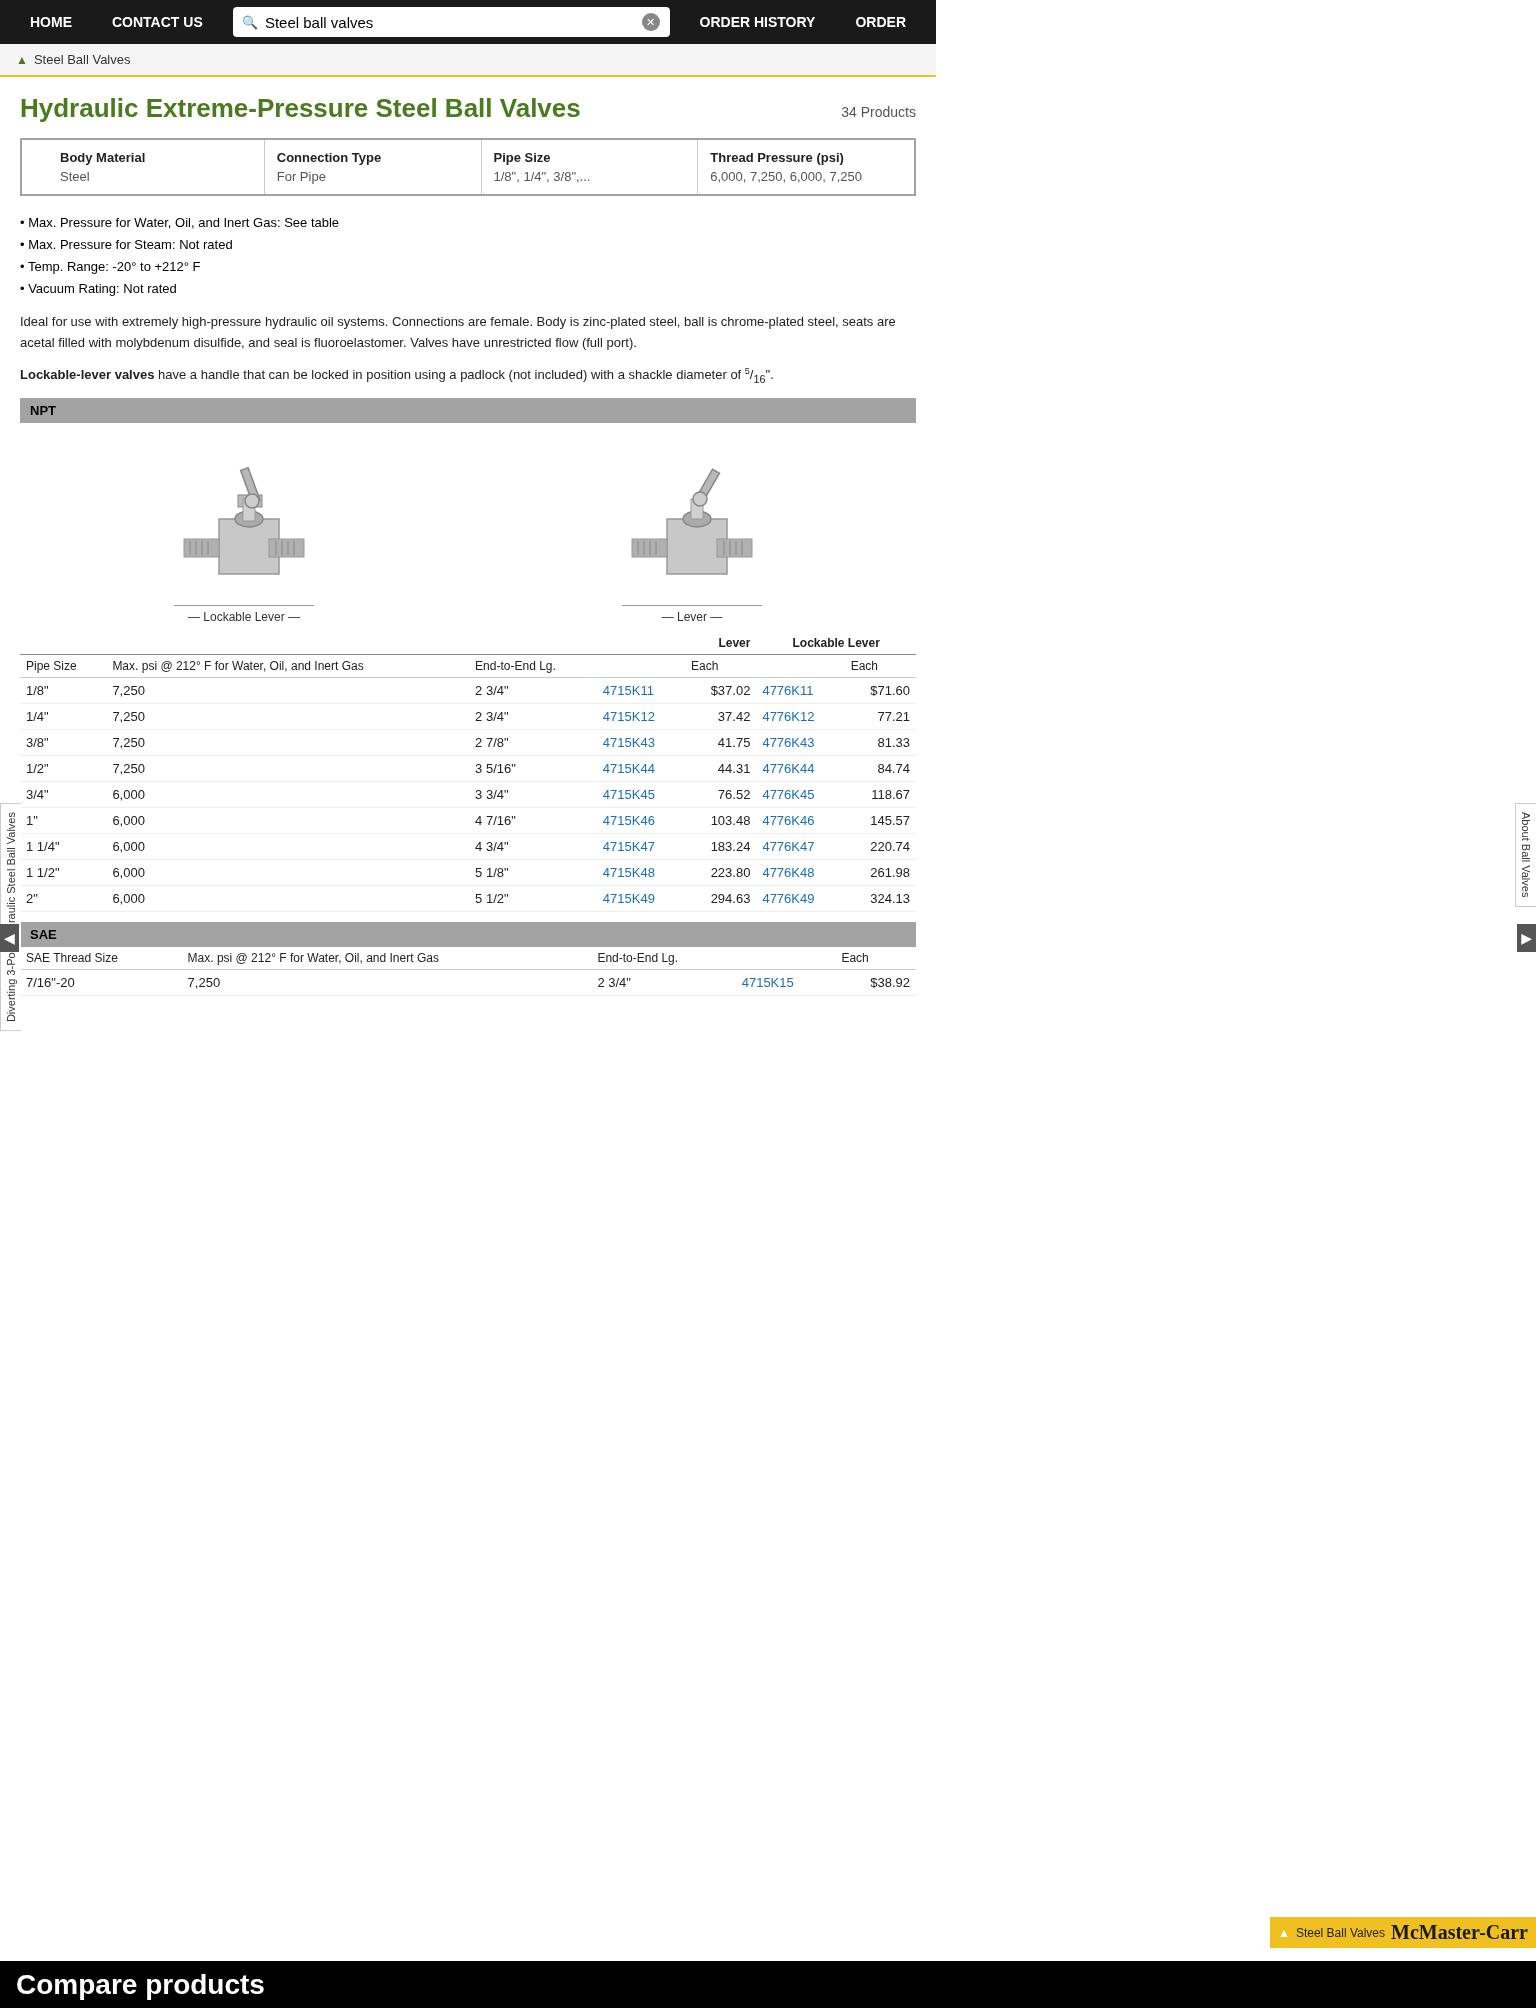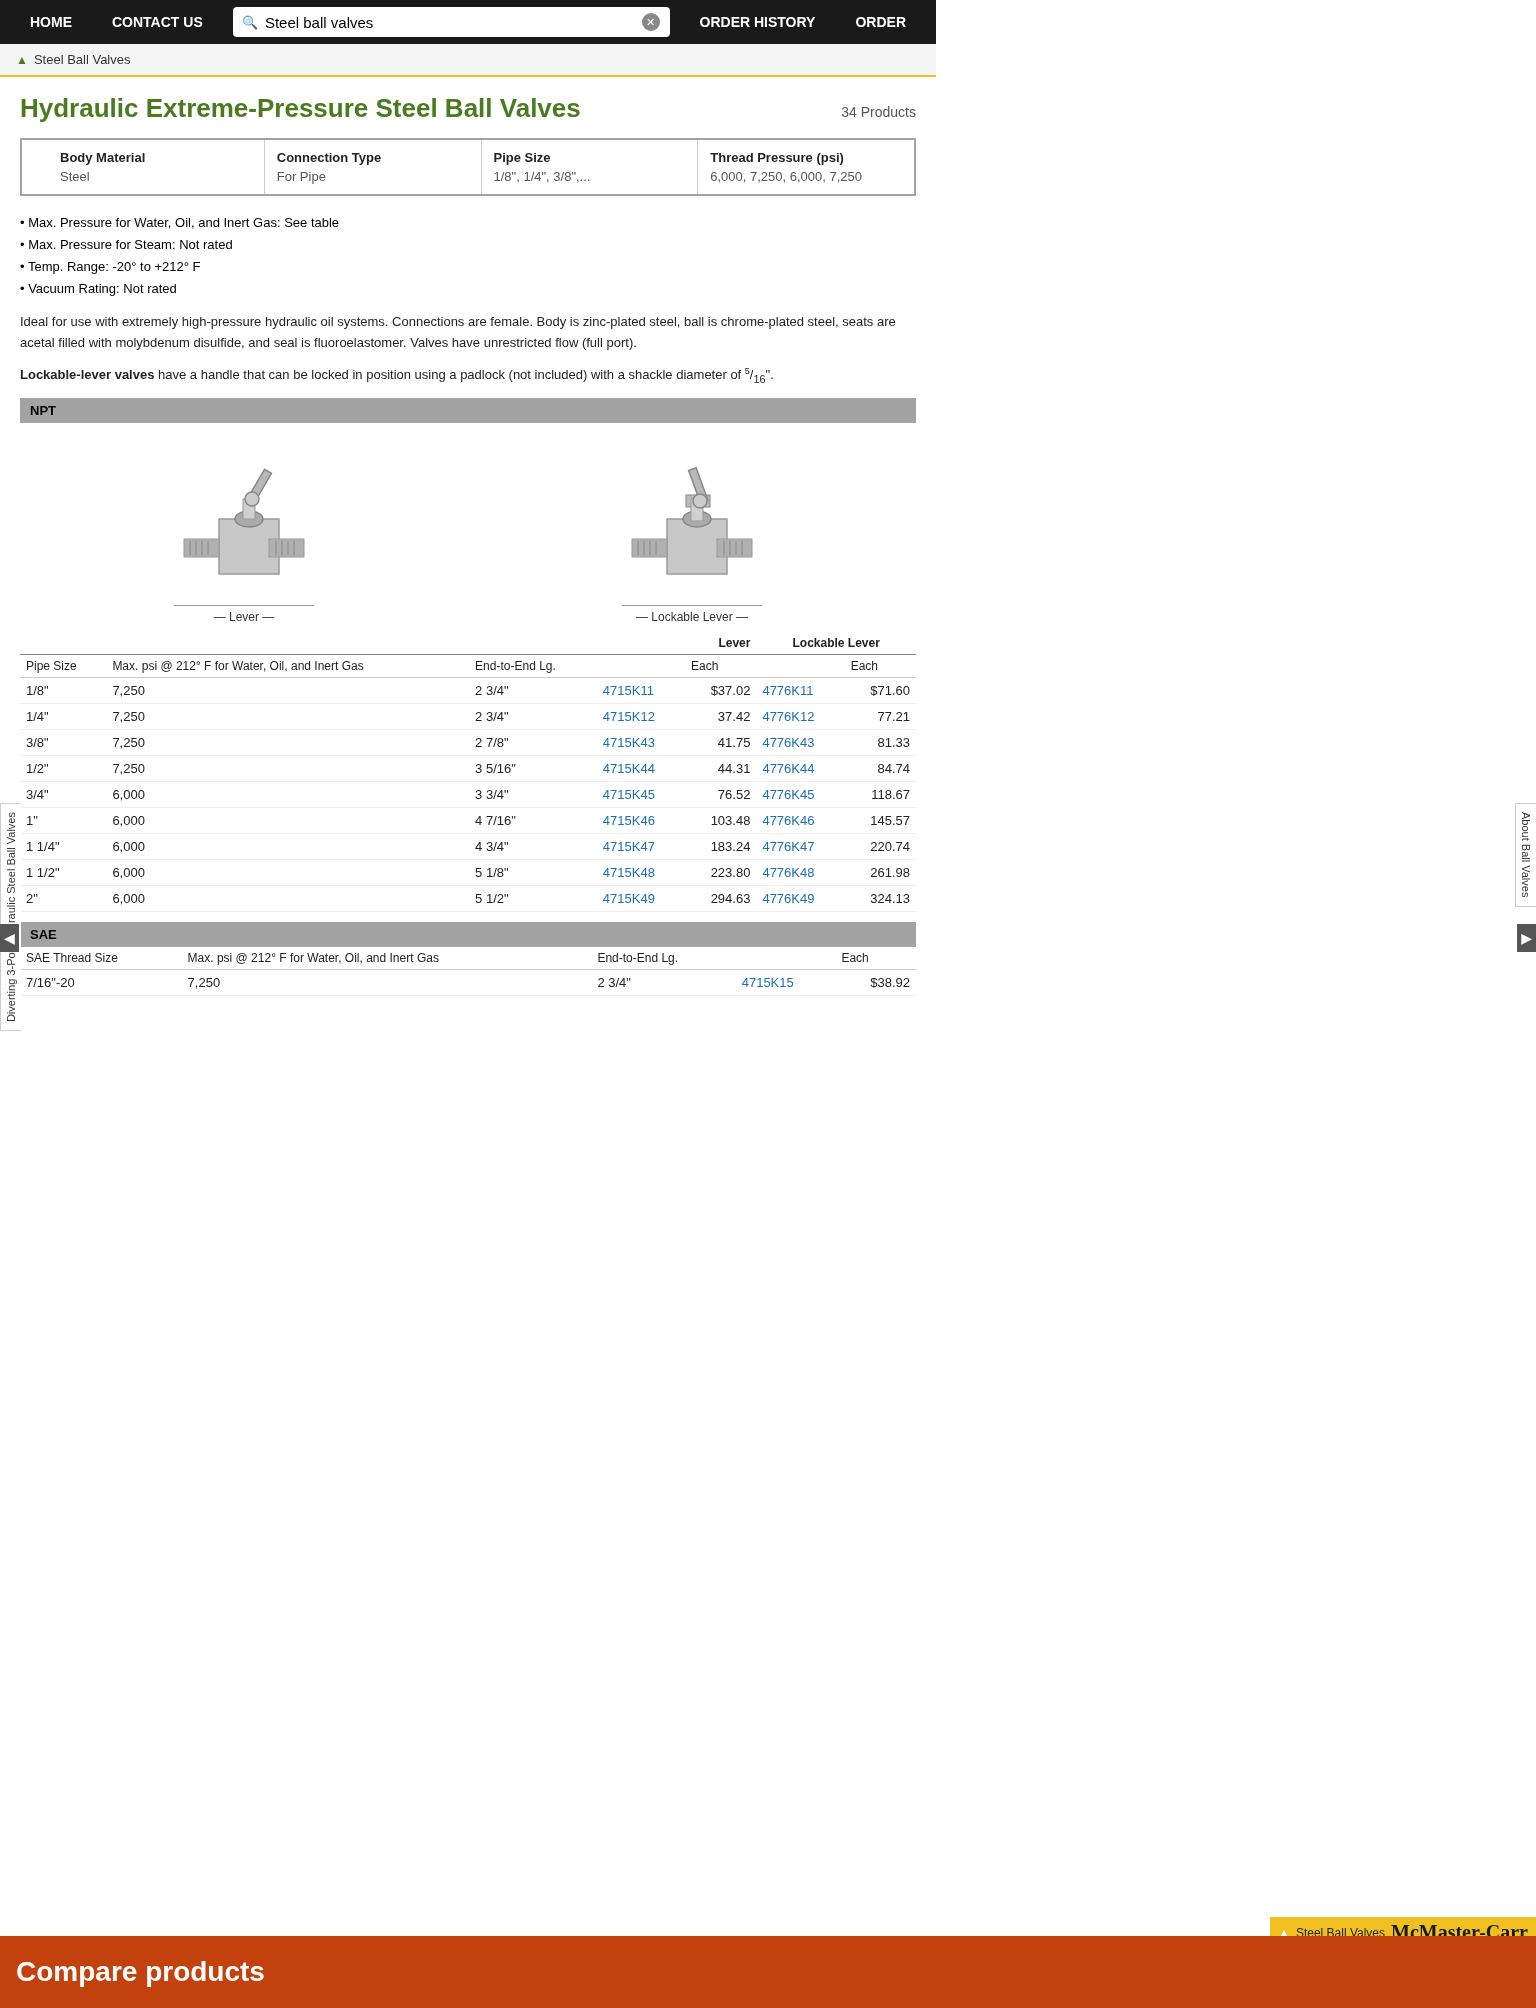--- a/index.html
+++ b/index.html
@@ -144,24 +144,24 @@
       border-bottom: 1px solid #888;
       font-size: 12px;
     }
 
     
     .footer-bar {
       position: fixed;
       bottom: 0;
       left: 0;
       right: 0;
-      background: #c2410c;
-      display: flex;
-      align-items: center;
-      height: 72px;
+      background: #000000;
+      display: flex;
+      align-items: center;
+      height: 47px;
       padding: 0 16px;
     }
     .footer-compare { color: #fff; font-size: 28px; font-weight: bold; }
 
     
     .brand-badge {
       position: fixed;
       bottom: 60px;
       right: 0;
       display: flex;
@@ -289,66 +289,66 @@
       <svg width="160" height="160" viewBox="0 0 160 160">
 
         <rect x="55" y="80" width="60" height="55" fill="#c8c8c8" stroke="#999" stroke-width="1.5"></rect>
 
         <rect x="20" y="100" width="35" height="18" fill="#b0b0b0" stroke="#999" stroke-width="1"></rect>
 
         <rect x="105" y="100" width="35" height="18" fill="#b0b0b0" stroke="#999" stroke-width="1"></rect>
 
         <ellipse cx="85" cy="80" rx="14" ry="8" fill="#aaa" stroke="#888" stroke-width="1.5"></ellipse>
 
+        <rect x="74" y="56" width="24" height="12" fill="#bbb" stroke="#888" stroke-width="1"></rect>
+        <rect x="79" y="60" width="12" height="22" fill="#d0d0d0" stroke="#999" stroke-width="1"></rect>
+
+        <rect x="88" y="28" width="8" height="35" fill="#b8b8b8" stroke="#888" stroke-width="1.5" transform="rotate(-20, 92, 62)"></rect>
+        <circle cx="88" cy="62" r="7" fill="#ccc" stroke="#888" stroke-width="1.5"></circle>
+
+        <line x1="26" y1="102" x2="26" y2="116" stroke="#888" stroke-width="1"></line>
+        <line x1="32" y1="102" x2="32" y2="116" stroke="#888" stroke-width="1"></line>
+        <line x1="38" y1="102" x2="38" y2="116" stroke="#888" stroke-width="1"></line>
+        <line x1="44" y1="102" x2="44" y2="116" stroke="#888" stroke-width="1"></line>
+
+        <line x1="112" y1="102" x2="112" y2="116" stroke="#888" stroke-width="1"></line>
+        <line x1="118" y1="102" x2="118" y2="116" stroke="#888" stroke-width="1"></line>
+        <line x1="124" y1="102" x2="124" y2="116" stroke="#888" stroke-width="1"></line>
+        <line x1="130" y1="102" x2="130" y2="116" stroke="#888" stroke-width="1"></line>
+      </svg>
+      <div class="product-image-label">— Lockable Lever —</div>
+    </div>
+    <div class="product-image-col">
+
+      <svg width="160" height="160" viewBox="0 0 160 160">
+
+        <rect x="55" y="80" width="60" height="55" fill="#c8c8c8" stroke="#999" stroke-width="1.5"></rect>
+
+        <rect x="20" y="100" width="35" height="18" fill="#b0b0b0" stroke="#999" stroke-width="1"></rect>
+
+        <rect x="105" y="100" width="35" height="18" fill="#b0b0b0" stroke="#999" stroke-width="1"></rect>
+
+        <ellipse cx="85" cy="80" rx="14" ry="8" fill="#aaa" stroke="#888" stroke-width="1.5"></ellipse>
+
         <rect x="79" y="60" width="12" height="20" fill="#d0d0d0" stroke="#999" stroke-width="1"></rect>
 
         <rect x="84" y="28" width="8" height="35" fill="#b8b8b8" stroke="#888" stroke-width="1.5" transform="rotate(30, 88, 60)"></rect>
         <circle cx="88" cy="60" r="7" fill="#ccc" stroke="#888" stroke-width="1.5"></circle>
 
         <line x1="26" y1="102" x2="26" y2="116" stroke="#888" stroke-width="1"></line>
         <line x1="32" y1="102" x2="32" y2="116" stroke="#888" stroke-width="1"></line>
         <line x1="38" y1="102" x2="38" y2="116" stroke="#888" stroke-width="1"></line>
         <line x1="44" y1="102" x2="44" y2="116" stroke="#888" stroke-width="1"></line>
 
         <line x1="112" y1="102" x2="112" y2="116" stroke="#888" stroke-width="1"></line>
         <line x1="118" y1="102" x2="118" y2="116" stroke="#888" stroke-width="1"></line>
         <line x1="124" y1="102" x2="124" y2="116" stroke="#888" stroke-width="1"></line>
         <line x1="130" y1="102" x2="130" y2="116" stroke="#888" stroke-width="1"></line>
       </svg>
       <div class="product-image-label">— Lever —</div>
-    </div>
-    <div class="product-image-col">
-
-      <svg width="160" height="160" viewBox="0 0 160 160">
-
-        <rect x="55" y="80" width="60" height="55" fill="#c8c8c8" stroke="#999" stroke-width="1.5"></rect>
-
-        <rect x="20" y="100" width="35" height="18" fill="#b0b0b0" stroke="#999" stroke-width="1"></rect>
-
-        <rect x="105" y="100" width="35" height="18" fill="#b0b0b0" stroke="#999" stroke-width="1"></rect>
-
-        <ellipse cx="85" cy="80" rx="14" ry="8" fill="#aaa" stroke="#888" stroke-width="1.5"></ellipse>
-
-        <rect x="74" y="56" width="24" height="12" fill="#bbb" stroke="#888" stroke-width="1"></rect>
-        <rect x="79" y="60" width="12" height="22" fill="#d0d0d0" stroke="#999" stroke-width="1"></rect>
-
-        <rect x="88" y="28" width="8" height="35" fill="#b8b8b8" stroke="#888" stroke-width="1.5" transform="rotate(-20, 92, 62)"></rect>
-        <circle cx="88" cy="62" r="7" fill="#ccc" stroke="#888" stroke-width="1.5"></circle>
-
-        <line x1="26" y1="102" x2="26" y2="116" stroke="#888" stroke-width="1"></line>
-        <line x1="32" y1="102" x2="32" y2="116" stroke="#888" stroke-width="1"></line>
-        <line x1="38" y1="102" x2="38" y2="116" stroke="#888" stroke-width="1"></line>
-        <line x1="44" y1="102" x2="44" y2="116" stroke="#888" stroke-width="1"></line>
-
-        <line x1="112" y1="102" x2="112" y2="116" stroke="#888" stroke-width="1"></line>
-        <line x1="118" y1="102" x2="118" y2="116" stroke="#888" stroke-width="1"></line>
-        <line x1="124" y1="102" x2="124" y2="116" stroke="#888" stroke-width="1"></line>
-        <line x1="130" y1="102" x2="130" y2="116" stroke="#888" stroke-width="1"></line>
-      </svg>
-      <div class="product-image-label">— Lockable Lever —</div>
     </div>
   </div>
 
   <table class="product-table" id="npt-table">
   <thead>
     <tr class="group-header-row">
       <th colspan="3"></th>
       <th colspan="2" style="text-align:right; border-bottom:1px solid #888;">Lever</th>
       <th colspan="2" style="text-align:center; border-bottom:1px solid #888;">Lockable Lever</th>
     </tr>

